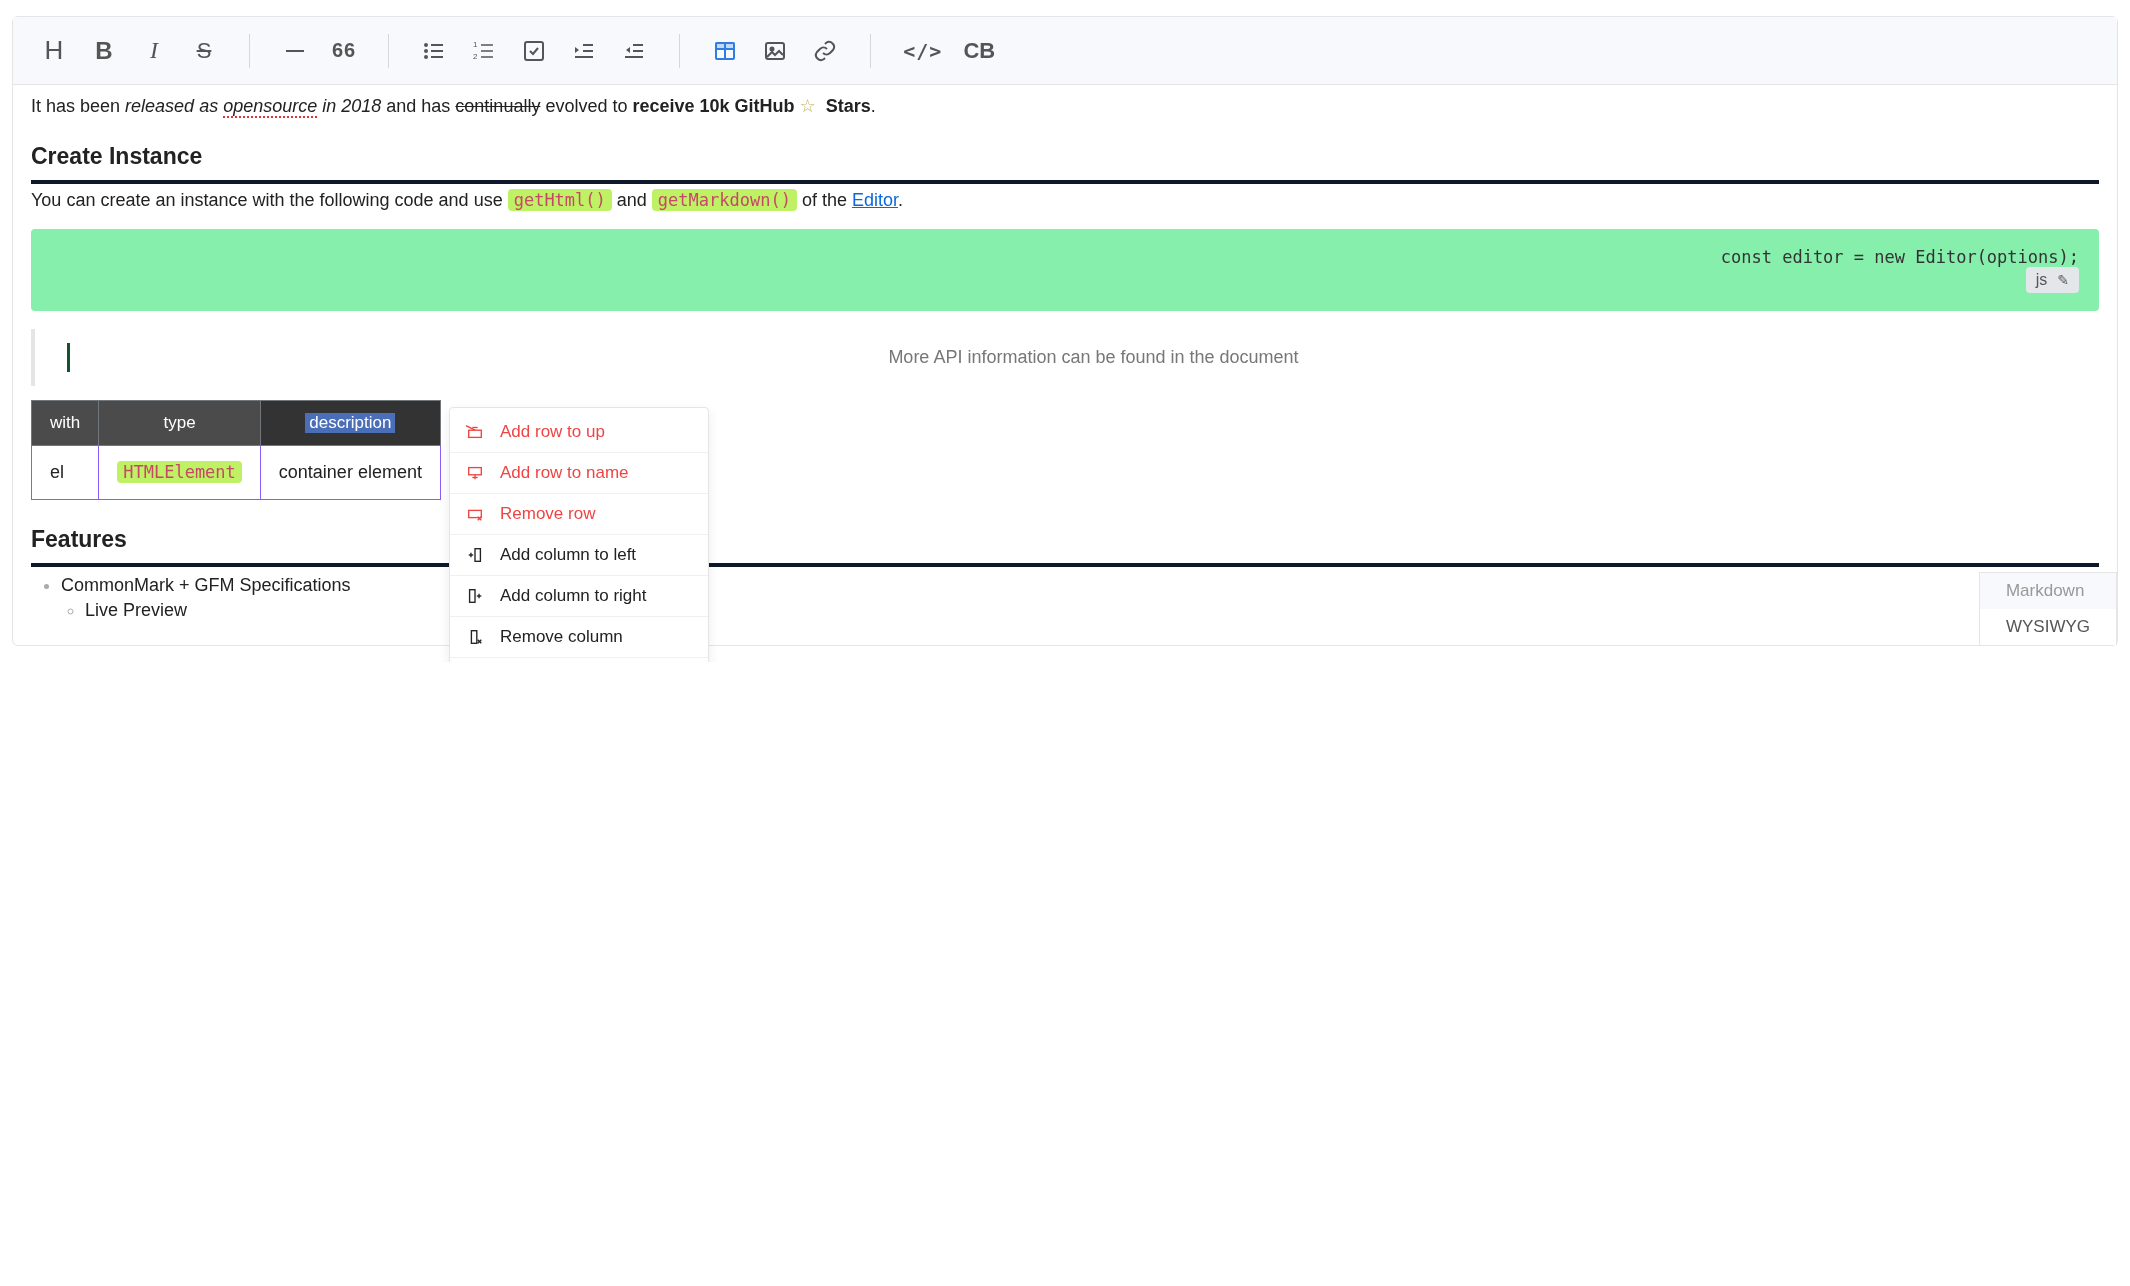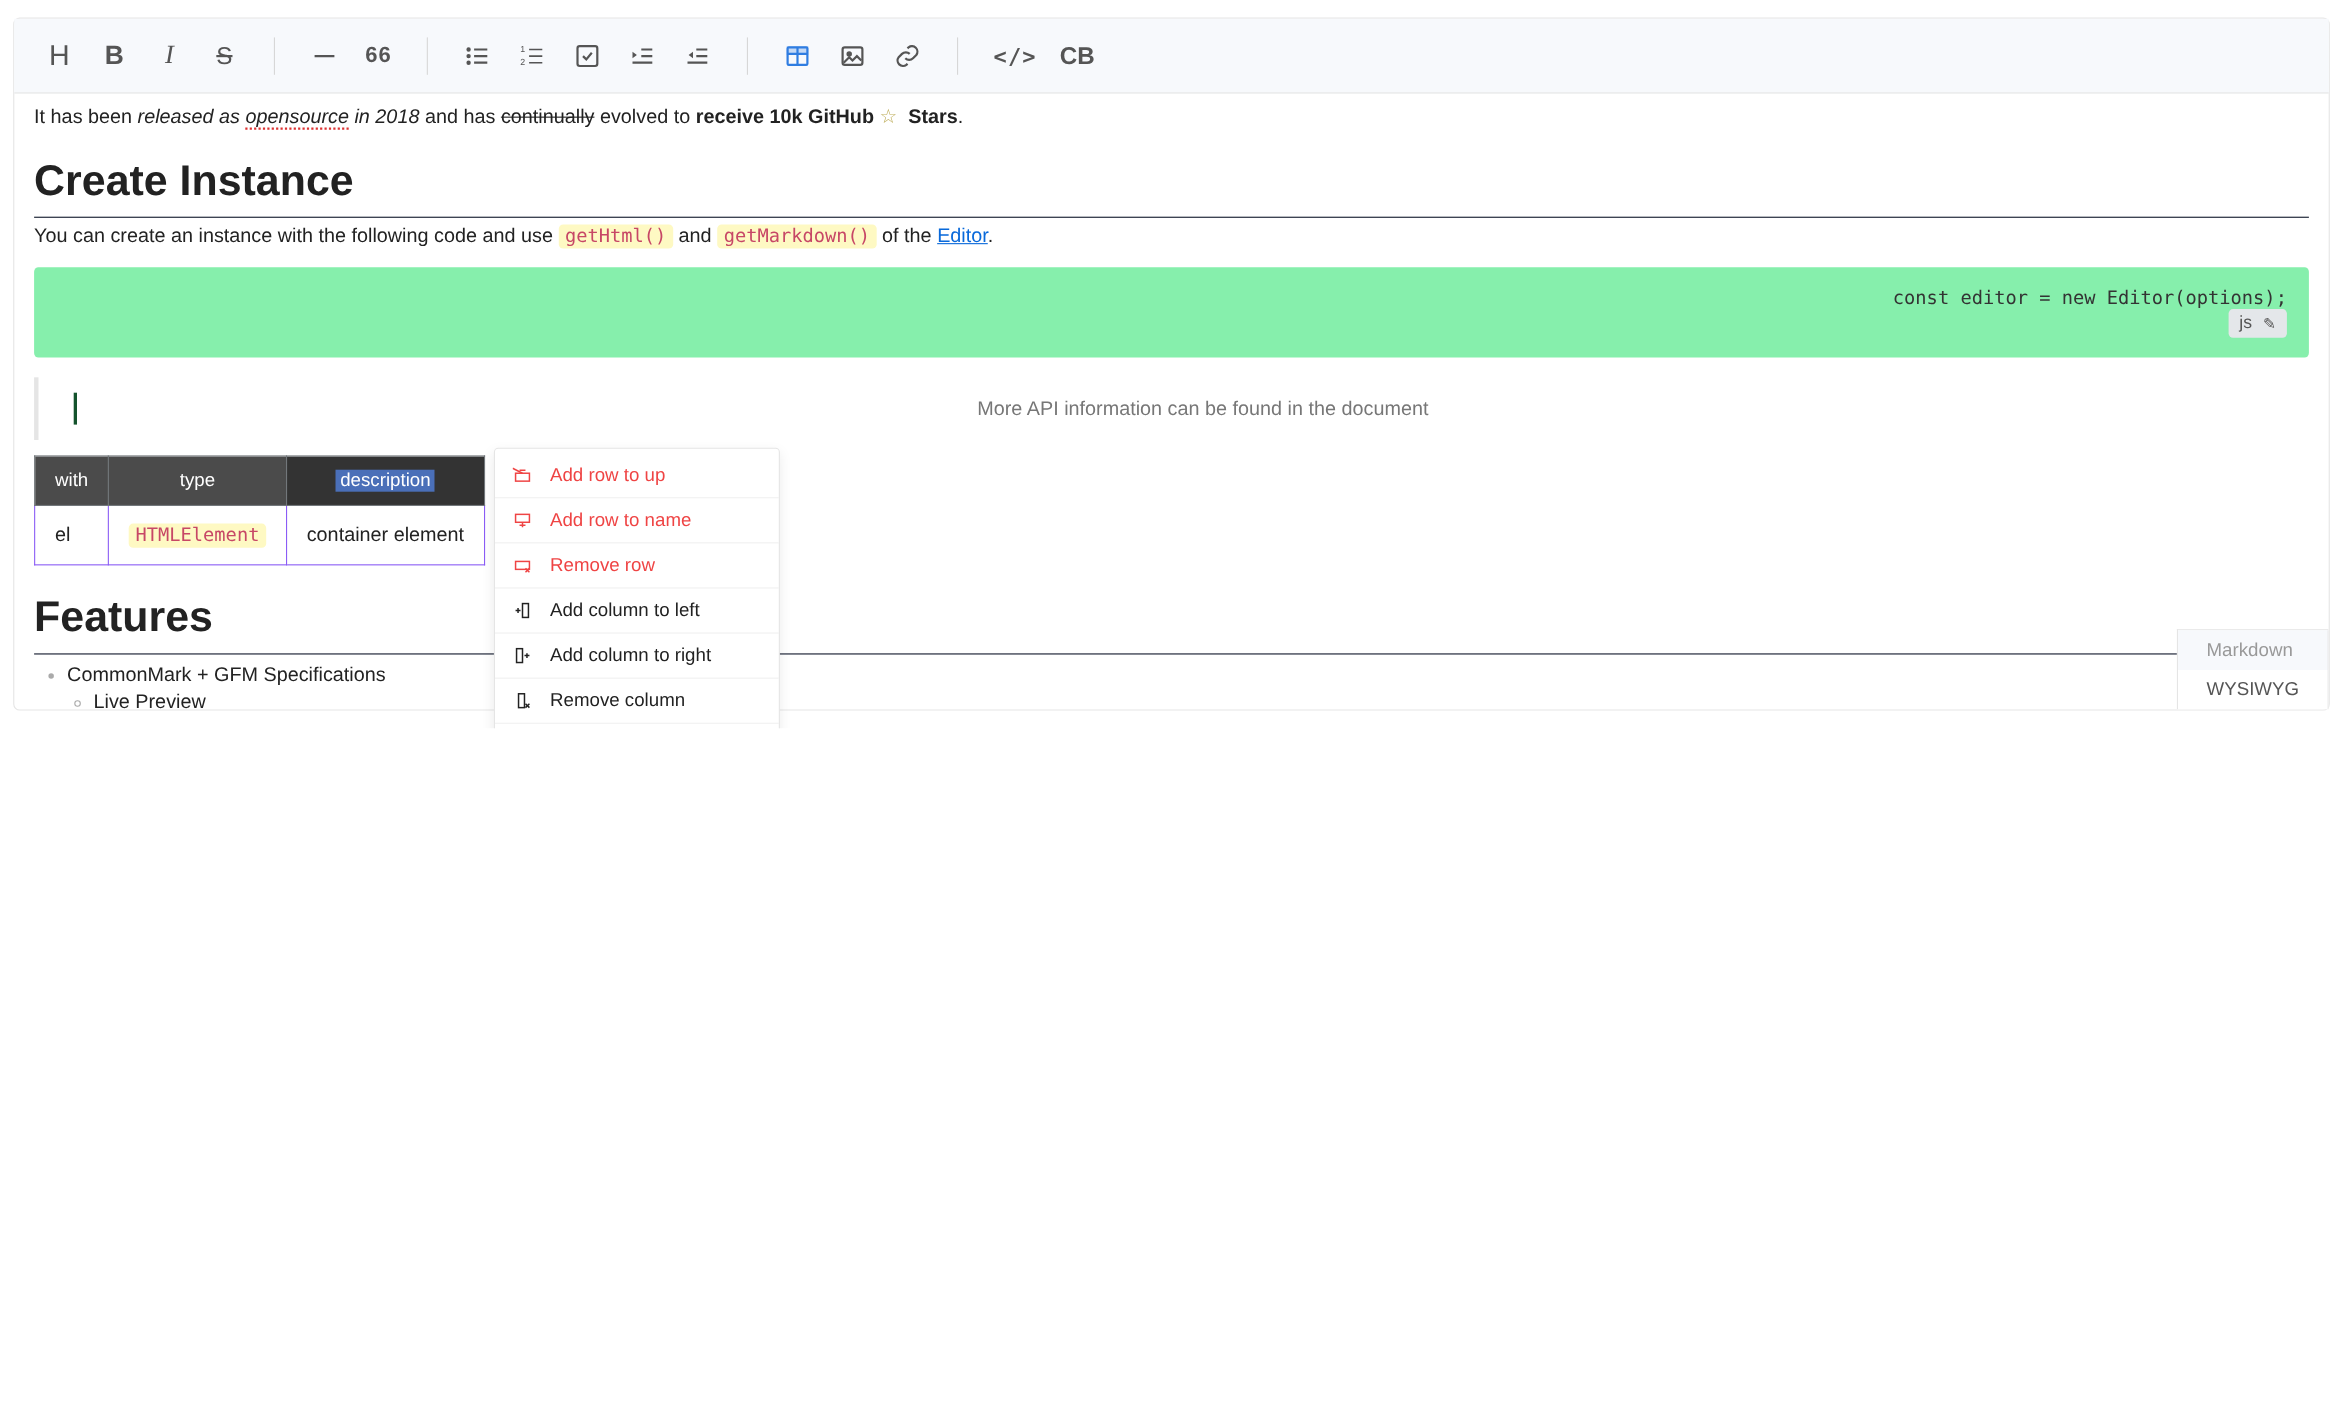--- a/index.html
+++ b/index.html
@@ -61,29 +61,29 @@
   .paragraph .italic { font-style: italic; }
   .paragraph .squiggle {
     text-decoration: underline dotted #d33;
     text-decoration-thickness: 2px;
     text-underline-offset: 4px;
   }
   .paragraph .strike { text-decoration: line-through; }
   .paragraph .bold { font-weight: 700; }
   .paragraph .star { color: #c0b060; font-size: 18px; }
   h2.section {
-    font-size: 39px;
+    font-size: 23px;
     font-weight: 800;
     margin: 26px 0 4px;
     padding-bottom: 10px;
-    border-bottom: 1px solid #0f172a;
+    border-bottom: 4px solid #0f172a;
   }
   .code-inline {
     font-family: "Menlo", monospace;
-    background: #fef9c3;
+    background: #bef264;
     color: #c74766;
     padding: 1px 6px;
     border-radius: 4px;
     font-size: 17px;
   }
   .link { color: #0969da; text-decoration: underline; }
 
   .codeblock {
     background: #86efac;
     border-radius: 4px;

